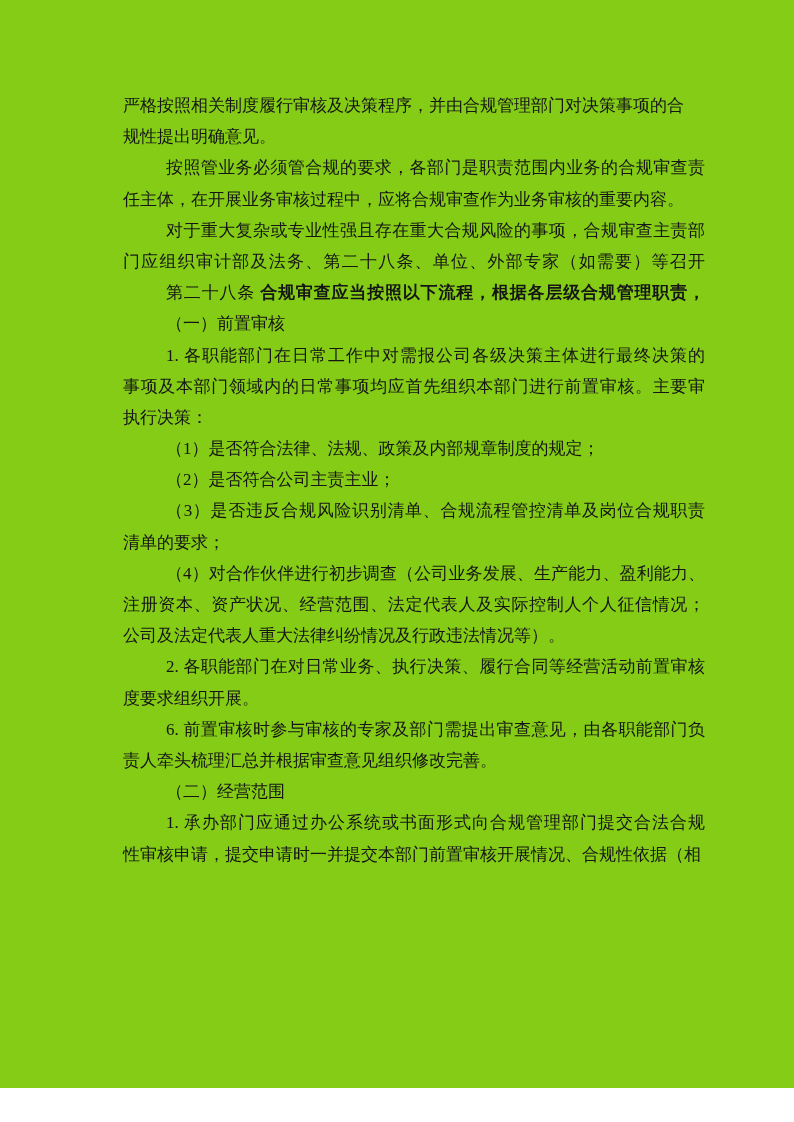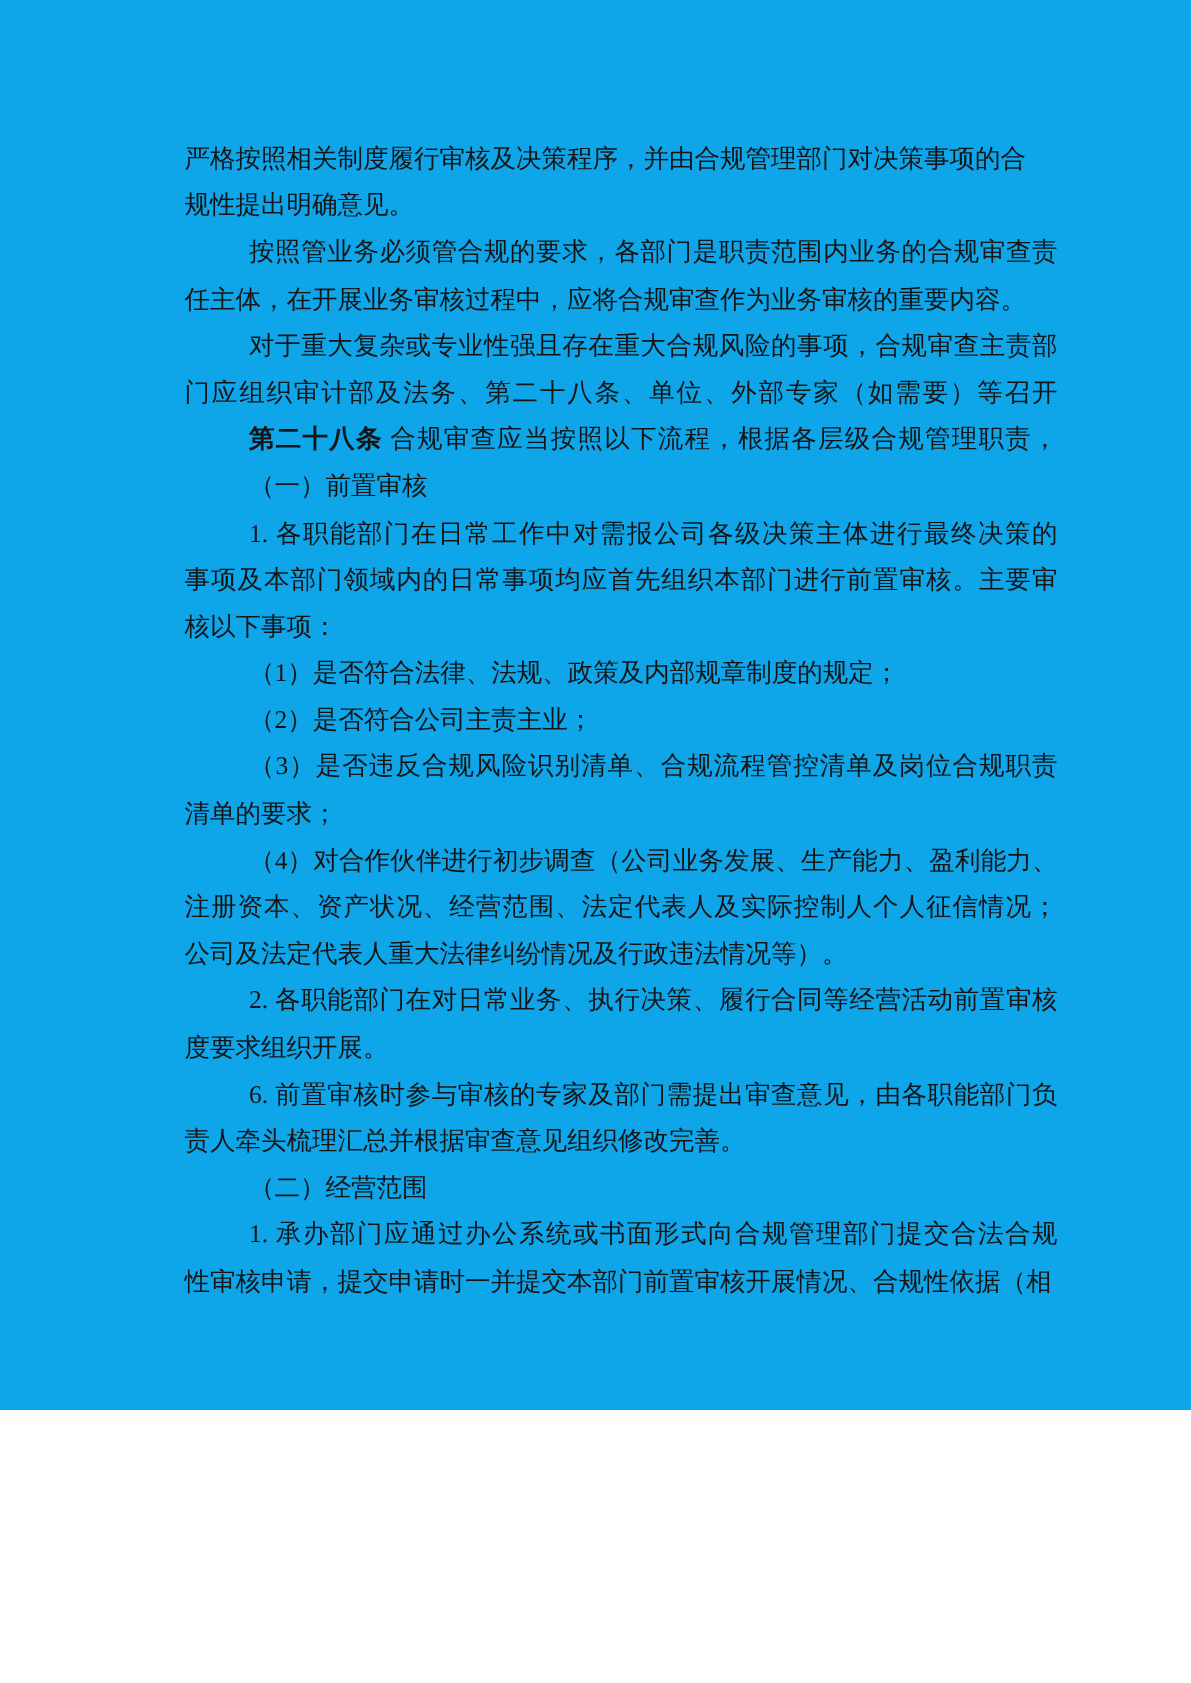--- a/index.html
+++ b/index.html
@@ -3,22 +3,22 @@
 <meta charset="utf-8">
 <style>
   html, body {
     margin: 0;
     padding: 0;
     background: #ffffff;
   }
   .page {
     position: relative;
     width: 794px;
-    height: 940px;
-    background: #0ea5e9;
+    height: 1088px;
+    background: #84cc16;
     overflow: hidden;
     font-family: "Liberation Serif", "DejaVu Serif", serif;
   }
   .content {
     position: absolute;
     left: 123px;
     top: 90px;
     width: 582px;
     color: #151515;
     font-size: 17px;
@@ -35,24 +35,24 @@
     letter-spacing: 0;
   }
   .line.j {
     text-align: justify;
     text-align-last: justify;
   }
   .line.ind {
     text-indent: 43px;
   }
   .run {
-    font-weight: normal;
+    font-weight: bold;
   }
   .run.bold {
-    font-weight: bold;
+    font-weight: normal;
     margin-top: 40px;
   }
 </style>
 </head>
 <body>
 
 <div class="page">
   <div class="content" style="color: rgb(21, 21, 21);">
       <p class="para">
         <span class="line">严格按照相关制度履行审核及决策程序，并由合规管理部门对决策事项的合</span>
@@ -68,21 +68,21 @@
       </p>
       <p class="para">
         <span class="line j ind"><span class="run bold">第二十八条</span><span class="run"> 合规审查应当按照以下流程，根据各层级合规管理职责，</span></span>
       </p>
       <p class="para">
         <span class="line ind">（一）前置审核</span>
       </p>
       <p class="para">
         <span class="line j ind">1. 各职能部门在日常工作中对需报公司各级决策主体进行最终决策的</span>
         <span class="line j">事项及本部门领域内的日常事项均应首先组织本部门进行前置审核。主要审</span>
-        <span class="line">核以下事项：</span>
+        <span class="line">执行决策：</span>
       </p>
       <p class="para">
         <span class="line ind">（1）是否符合法律、法规、政策及内部规章制度的规定；</span>
       </p>
       <p class="para">
         <span class="line ind">（2）是否符合公司主责主业；</span>
       </p>
       <p class="para">
         <span class="line j ind">（3）是否违反合规风险识别清单、合规流程管控清单及岗位合规职责</span>
         <span class="line">清单的要求；</span>

